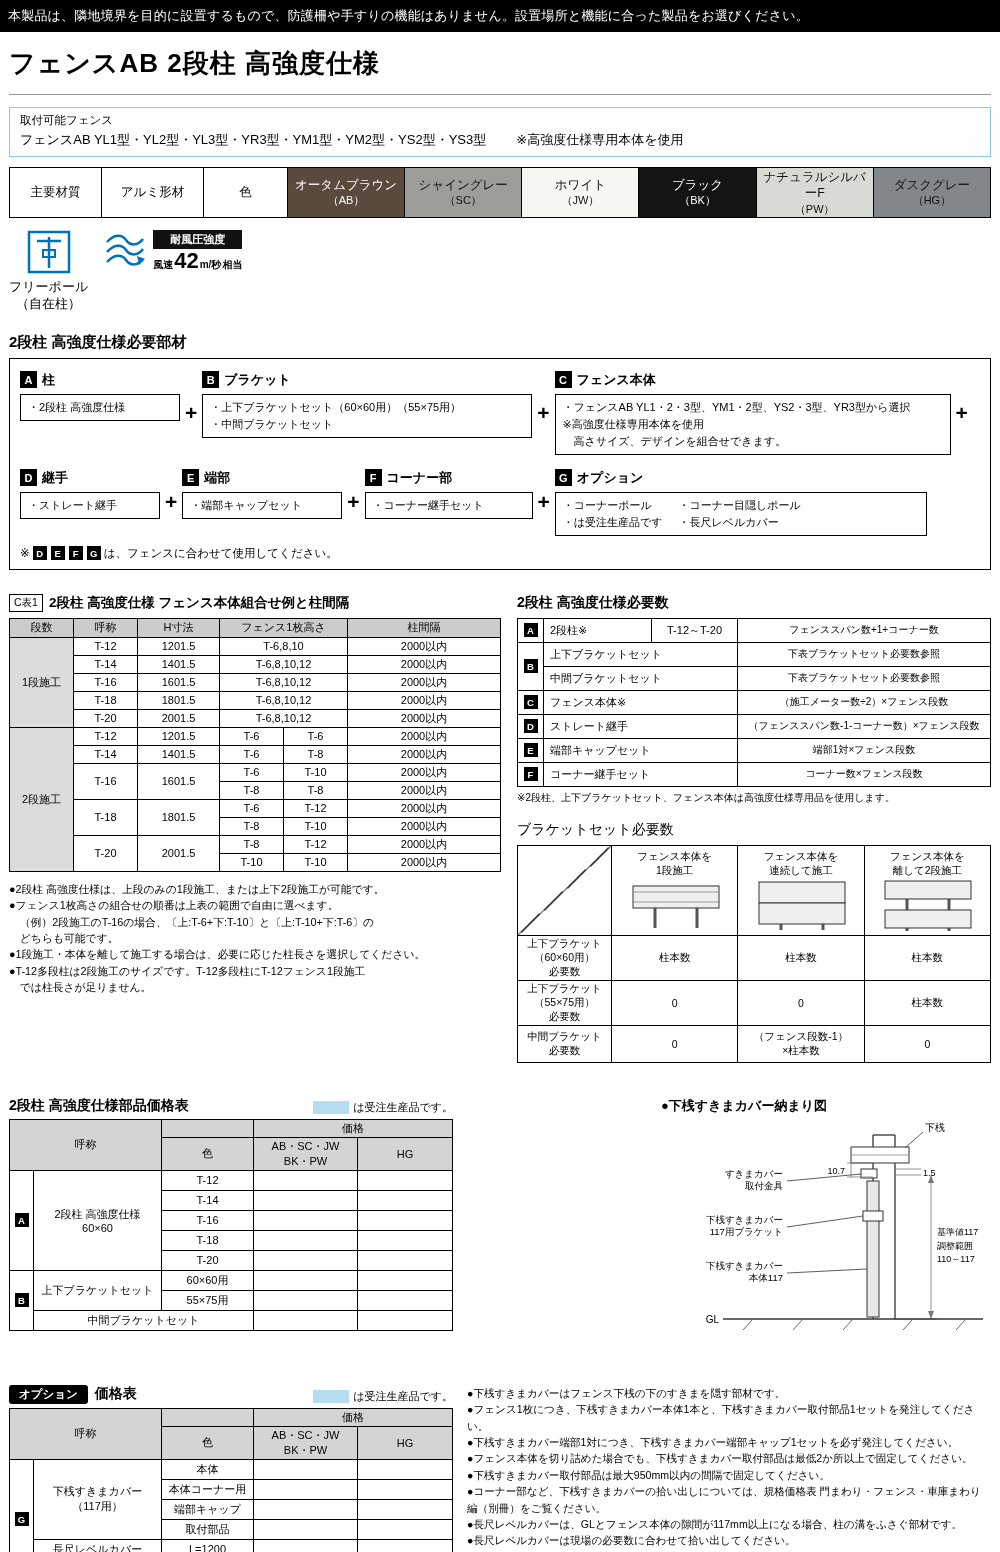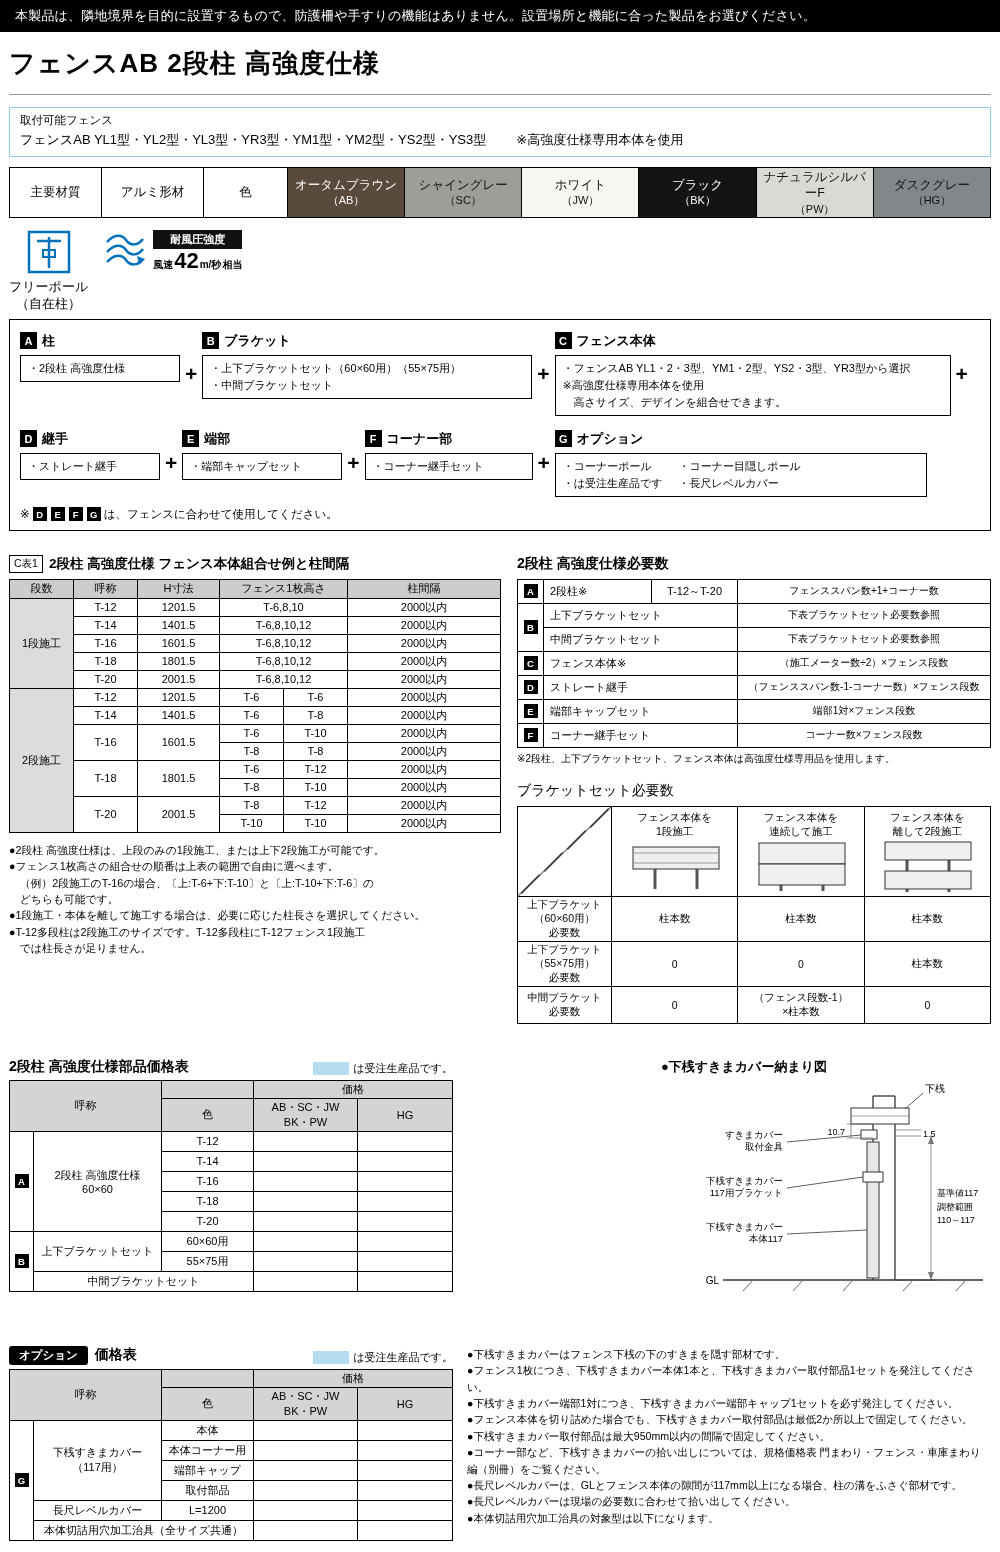--- a/index.html
+++ b/index.html
@@ -2,21 +2,21 @@
 <html><head>
 <meta charset="utf-8">
 <style>
   * { box-sizing: border-box; margin: 0; padding: 0; }
   html,body { background:#fff; }
   body {
     width: 1000px; height: 1552px; overflow: hidden;
     font-family: "Liberation Sans", "DejaVu Sans", sans-serif;
     color: #000; font-size: 12px;
   }
-  .notice-bar { background:#000; color:#fff; font-size:13px; padding:7px 15px; letter-spacing:.2px; }
+  .notice-bar { background:#000; color:#fff; font-size:13px; padding:7px 8px; letter-spacing:.2px; }
   .inner { padding: 0 9px; }
   .title { font-size:26px; font-weight:bold; margin-top:14px; padding-bottom:13px; border-bottom:1px solid #999; letter-spacing:1px; }
   .compat-box { border:1px solid #8fc8e2; margin-top:12px; padding:5px 10px 7px; }
   .compat-label { font-size:11.5px; }
   .compat-models { font-size:13px; margin-top:3px; }
   .compat-note { margin-left:30px; }
 
   .tbl { border-collapse:collapse; }
   .tbl th, .tbl td { border:1px solid #000; text-align:center; vertical-align:middle; padding:1px 3px; }
 
@@ -177,20 +177,21 @@
           <div class="wind-value-row">
             <span class="wv-pre">風速</span>
             <span class="wv-num">42</span>
             <span class="wv-unit">m/秒</span>
             <span class="wv-suf">相当</span>
           </div>
         </div>
       </div>
     </div>
 
+    <h2 class="sec-h">2段柱 高強度仕様必要部材</h2>
     <div class="parts-box">
       <div class="prow">
         <div style="width:160px">
           <div class="pc-head">
               <span class="bk">A</span>
               <span class="pc-title">柱</span>
             </div>
           <div class="pc-box">
               <div>・2段柱 高強度仕様</div>
             </div>

